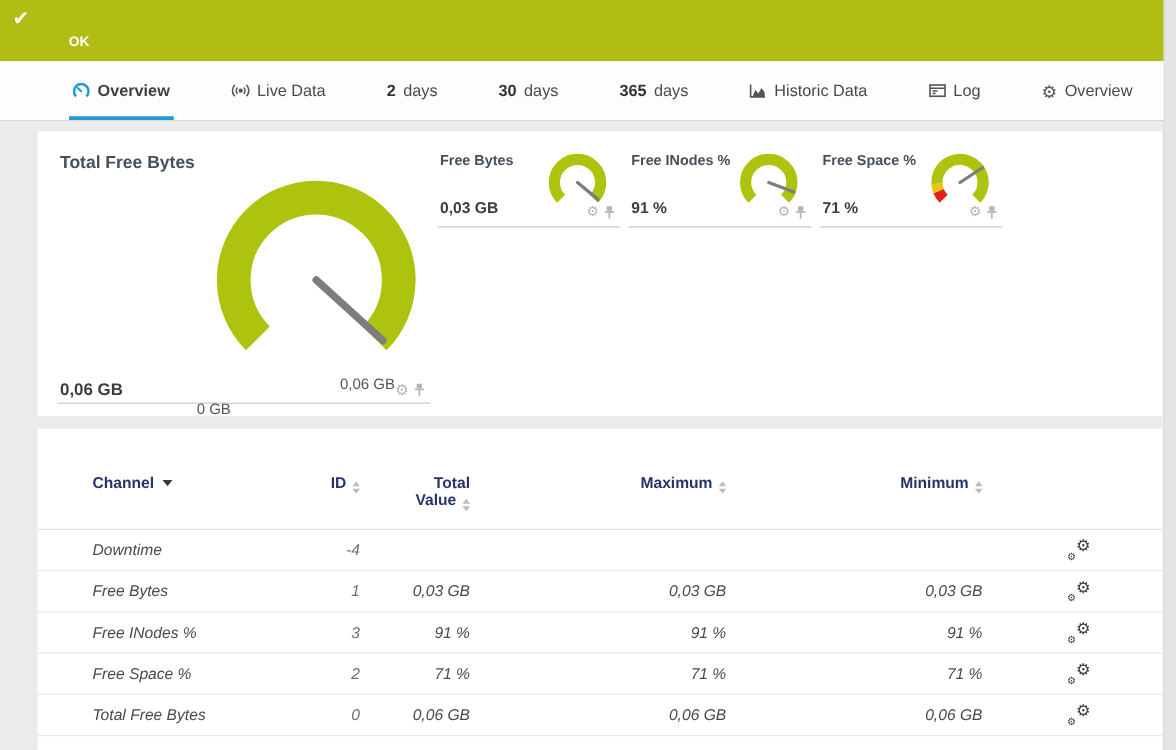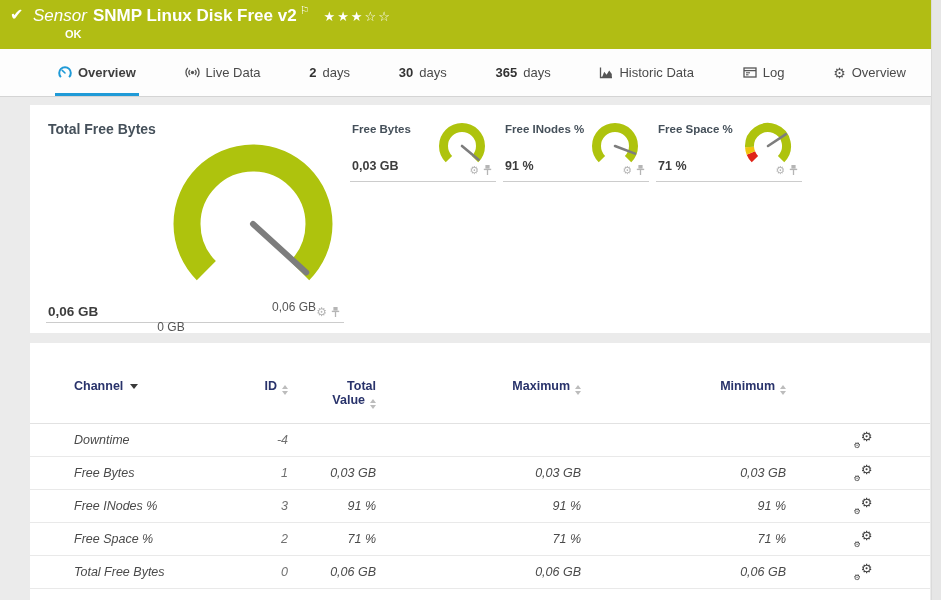--- a/index.html
+++ b/index.html
@@ -7,21 +7,21 @@
   body { font-family:"Liberation Sans","DejaVu Sans",sans-serif; background:#ebebeb; position:relative; }
 
   
   .hdr { position:absolute; left:0; top:0; width:931px; height:49px; background:#b1bd14; color:#fff; }
   .hdr .check { position:absolute; left:10px; top:5px; font-size:16px; font-weight:bold; }
   .hdr .line1 { position:absolute; left:33px; top:4px; font-size:17px; white-space:nowrap; }
   .hdr .stype { font-style:italic; font-weight:400; margin-right:6px; }
   .hdr .sname { font-weight:bold; }
   .hdr .flag { font-size:11px; vertical-align:super; margin-left:3px; }
   .hdr .stars { font-size:13px; letter-spacing:2px; margin-left:14px; }
-  .hdr .status { position:absolute; left:65px; top:28px; font-size:11px; font-weight:bold; }
+  .hdr .status { position:absolute; left:55px; top:28px; font-size:11px; font-weight:bold; }
 
   
   .scrollstrip { position:absolute; right:0; top:0; width:10px; height:600px; background:#e6e6e6; border-left:1px solid #dadada; }
 
   
   .tabbar { position:absolute; left:0; top:49px; width:931px; height:48px; background:#fdfdfd;
             border-bottom:1px solid #d4d4d4; display:flex; align-items:stretch;
             justify-content:space-between; padding:0 22px 0 55px; }
   .tab { display:flex; align-items:center; gap:6px; font-size:13px; color:#4a4a4a; cursor:pointer; padding:0 3px; }
   .tab .num { font-weight:bold; color:#333; }
@@ -75,23 +75,20 @@
   .t-row .gearcell { display:flex; justify-content:center; }
   .gears { position:relative; width:19px; height:17px; cursor:pointer; }
   .gears .g-big { position:absolute; right:0; top:-2px; font-size:13px; color:#3d3d3d; line-height:1; }
   .gears .g-small { position:absolute; left:0; bottom:-1px; font-size:8px; color:#3d3d3d; line-height:1; }
 </style>
 </head>
 <body>
 
 <div class="hdr">
   <span class="check">✔</span>
-  <div class="line1">
-    <span class="stype">Sensor</span><span class="sname">SNMP Linux Disk Free v2</span><span class="flag">⚐</span><span class="stars">★★★☆☆</span>
-  </div>
   <div class="status">OK</div>
 </div>
 
 <div class="scrollstrip"></div>
 
 <nav class="tabbar">
   <div class="tab active">
     <svg width="14" height="14" viewBox="0 0 14 14">
       <path d="M2.9 11.1 A5.8 5.8 0 1 1 11.1 11.1" fill="none" stroke="#1f9ad7" stroke-width="2"></path>
       <line x1="7" y1="7" x2="4.2" y2="4.4" stroke="#1f9ad7" stroke-width="1.6" stroke-linecap="round"></line>

